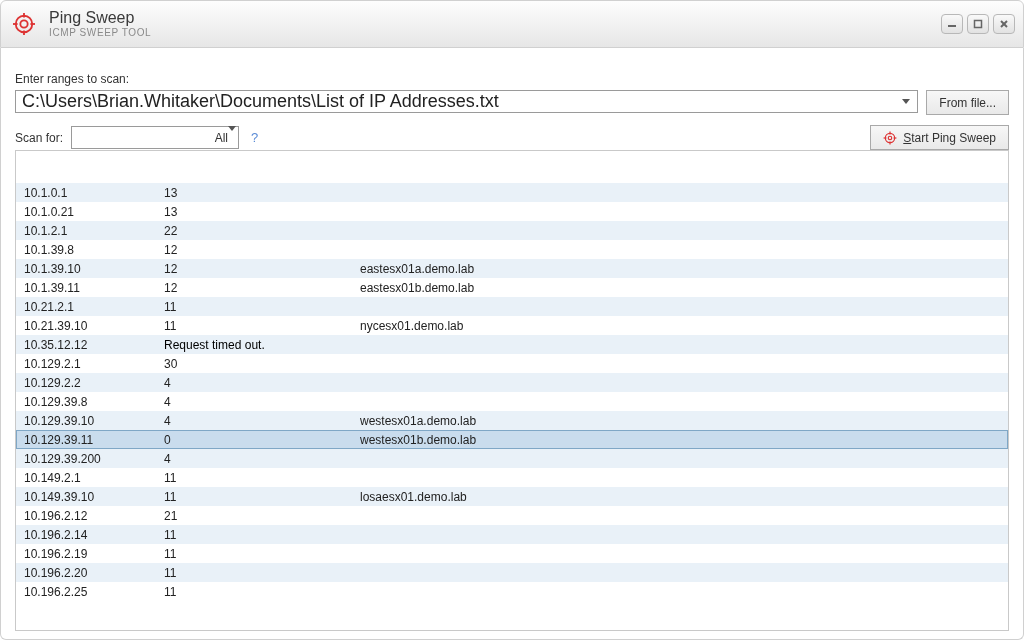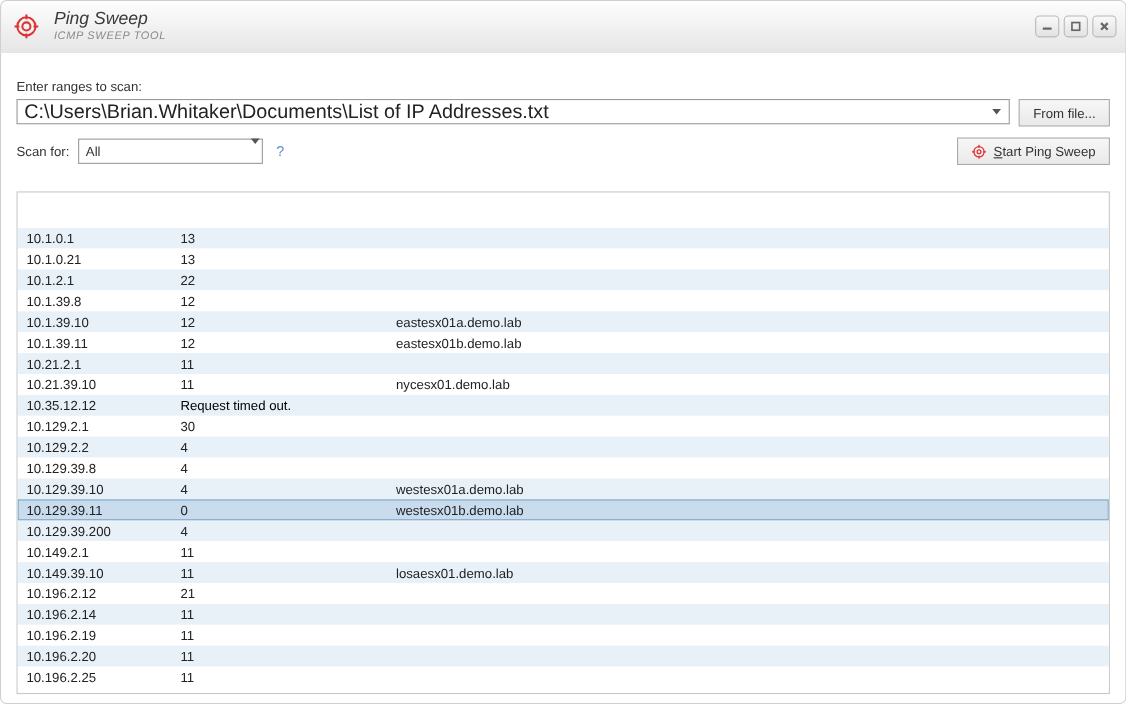--- a/index.html
+++ b/index.html
@@ -30,21 +30,21 @@
     border-radius: 6px 6px 0 0;
   }
   .app-icon {
     width: 22px;
     height: 22px;
     display: inline-flex;
     align-items: center;
     justify-content: center;
     margin-right: 14px;
   }
-  .title-block { display: flex; flex-direction: column; line-height: 1.15; font-style: italic; }
+  .title-block { display: flex; flex-direction: column; line-height: 1.15; }
   .title-main { font-size: 16px; color: #3a3a3a; }
   .title-sub  { font-size: 10px; letter-spacing: 0.6px; color: #8a8a8a; }
   .titlebar-spacer { flex: 1; }
   .win-btn {
     width: 20px; height: 18px;
     margin-left: 4px;
     border: 1px solid #b8b8b8;
     border-radius: 4px;
     background: linear-gradient(#f9f9f9, #e2e2e2);
     display: inline-flex; align-items: center; justify-content: center;
@@ -92,21 +92,21 @@
     height: 23px;
     display: inline-flex;
     align-items: center;
     gap: 6px;
     cursor: pointer;
     font-size: 12px;
     color: #333;
   }
   .btn .u { text-decoration: underline; }
 
-  .scan-row { gap: 8px; margin-bottom: 24px; }
+  .scan-row { gap: 8px; margin-bottom: 0; text-align: right; }
   .scanfor-select {
     width: 158px;
     display: flex;
     align-items: center;
     border: 1px solid #9a9a9a;
     background: #fff;
     height: 21px;
     padding: 0 2px 0 6px;
   }
   .scanfor-select .val { flex: 1; font-size: 12px; }

